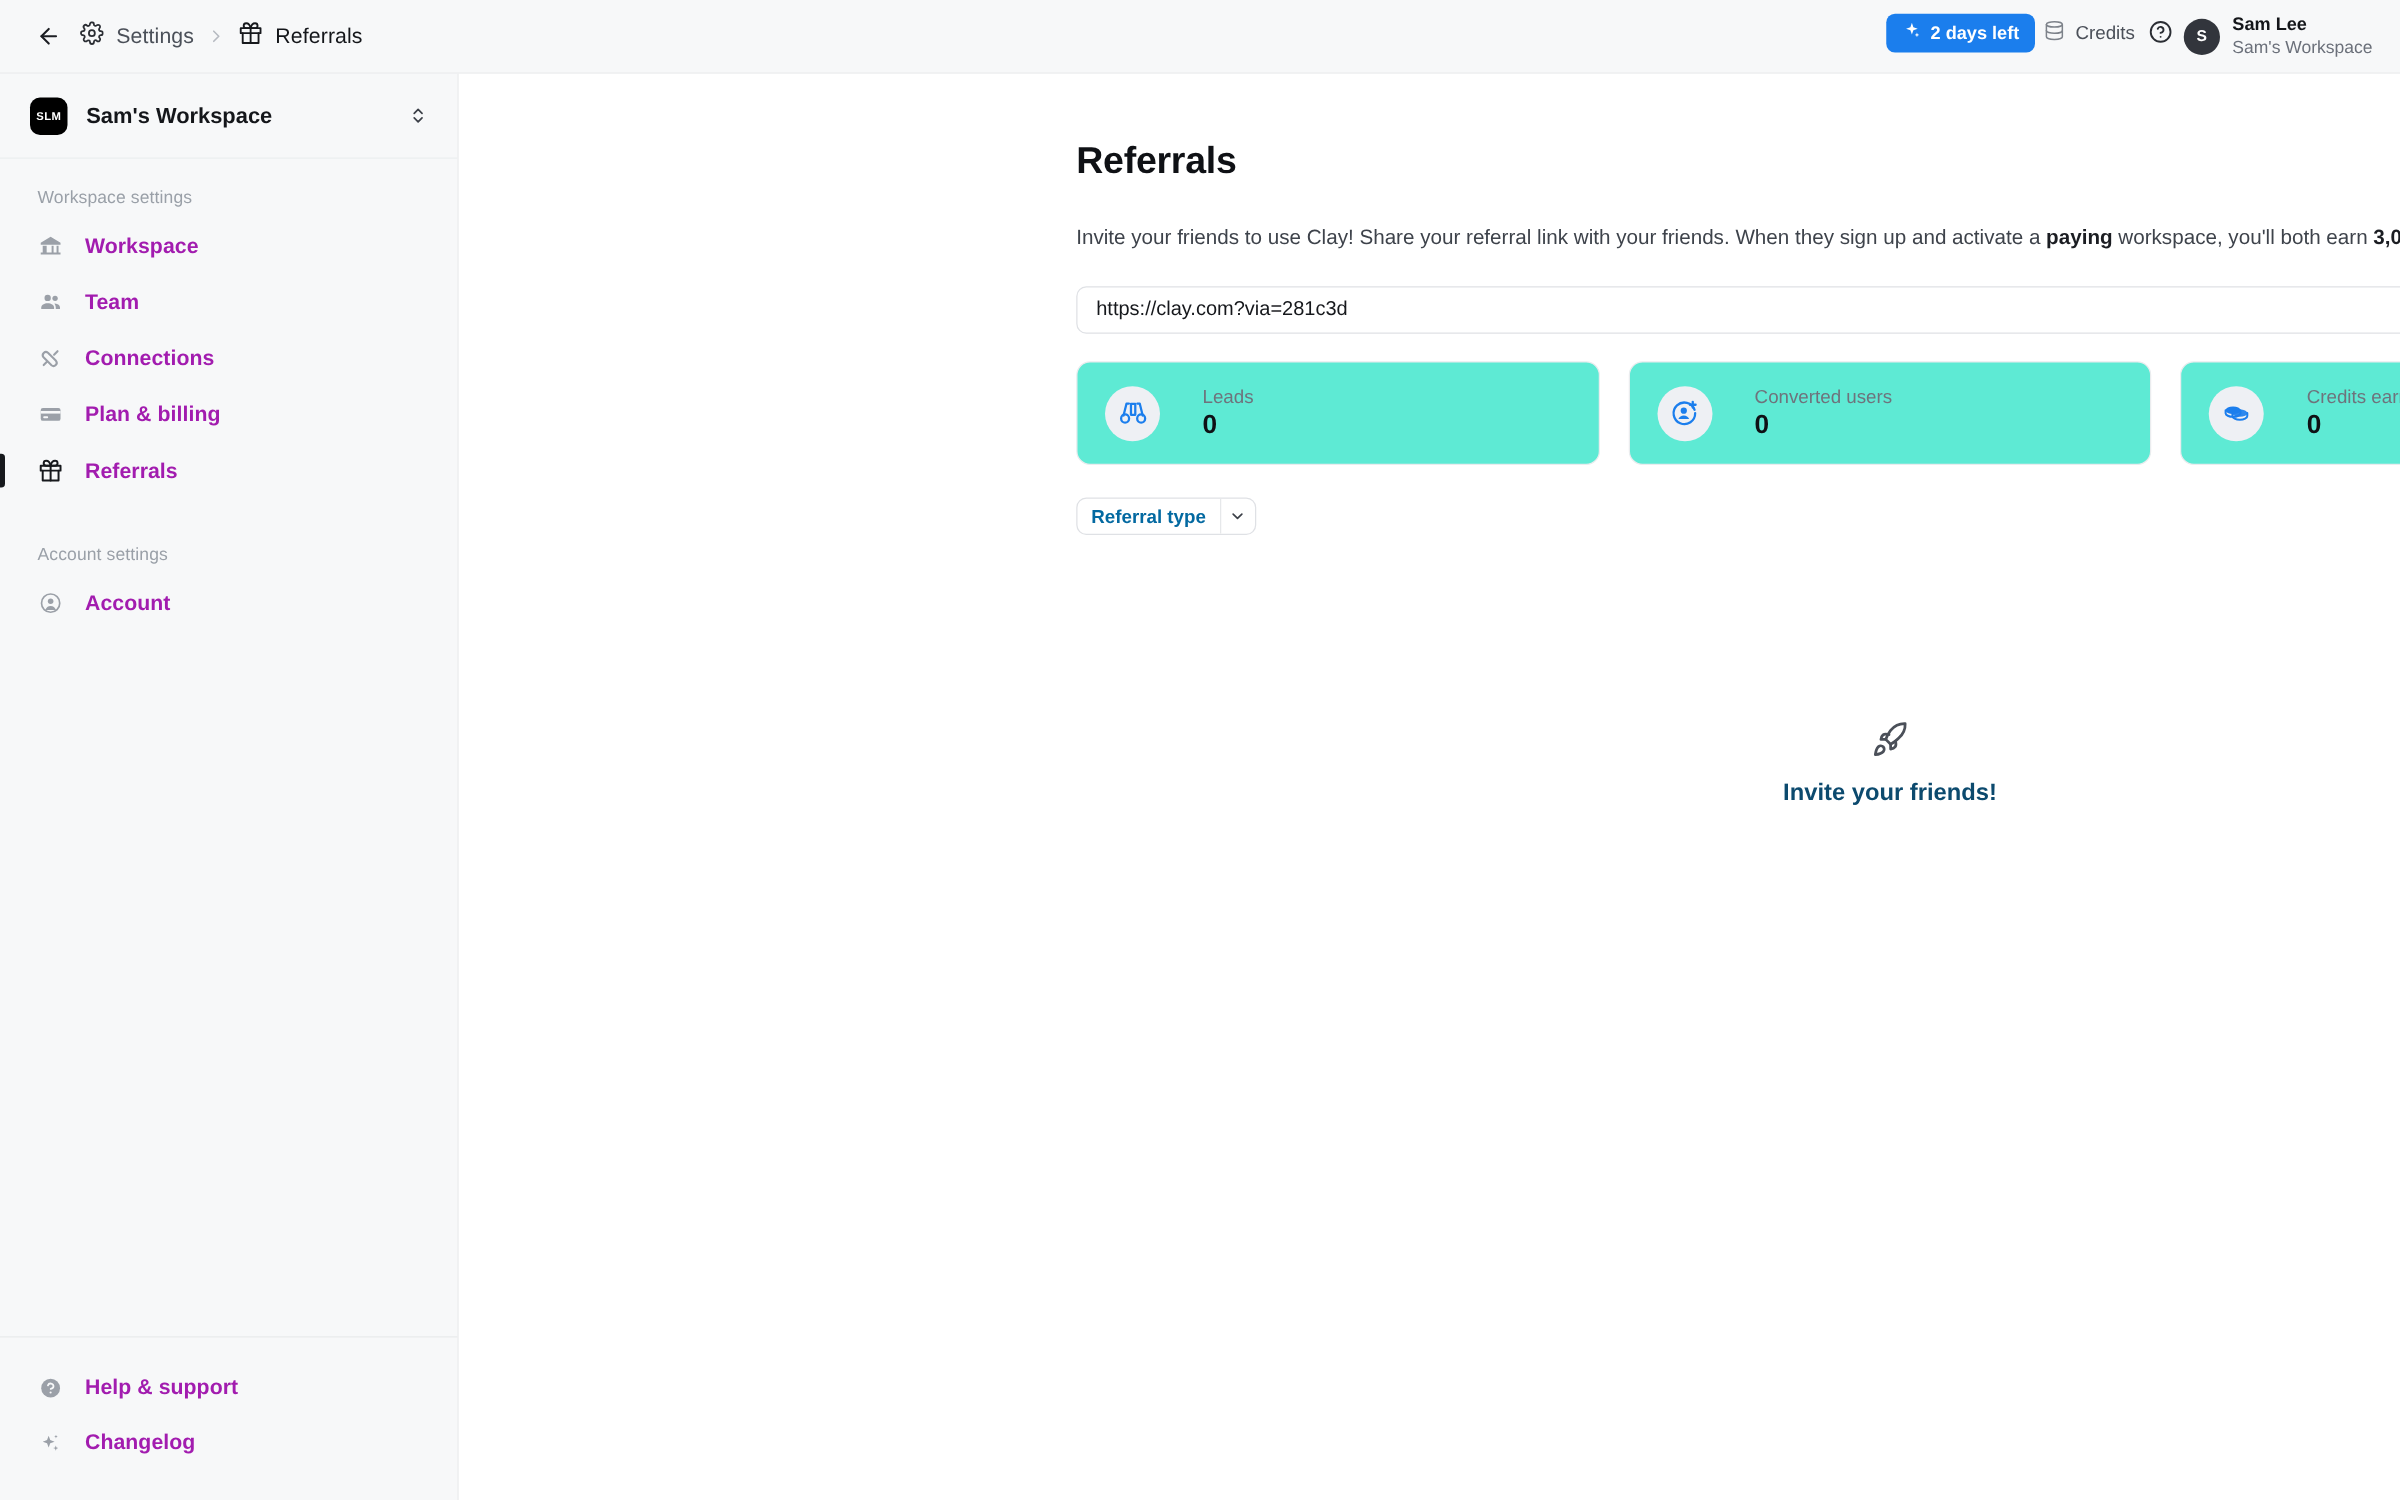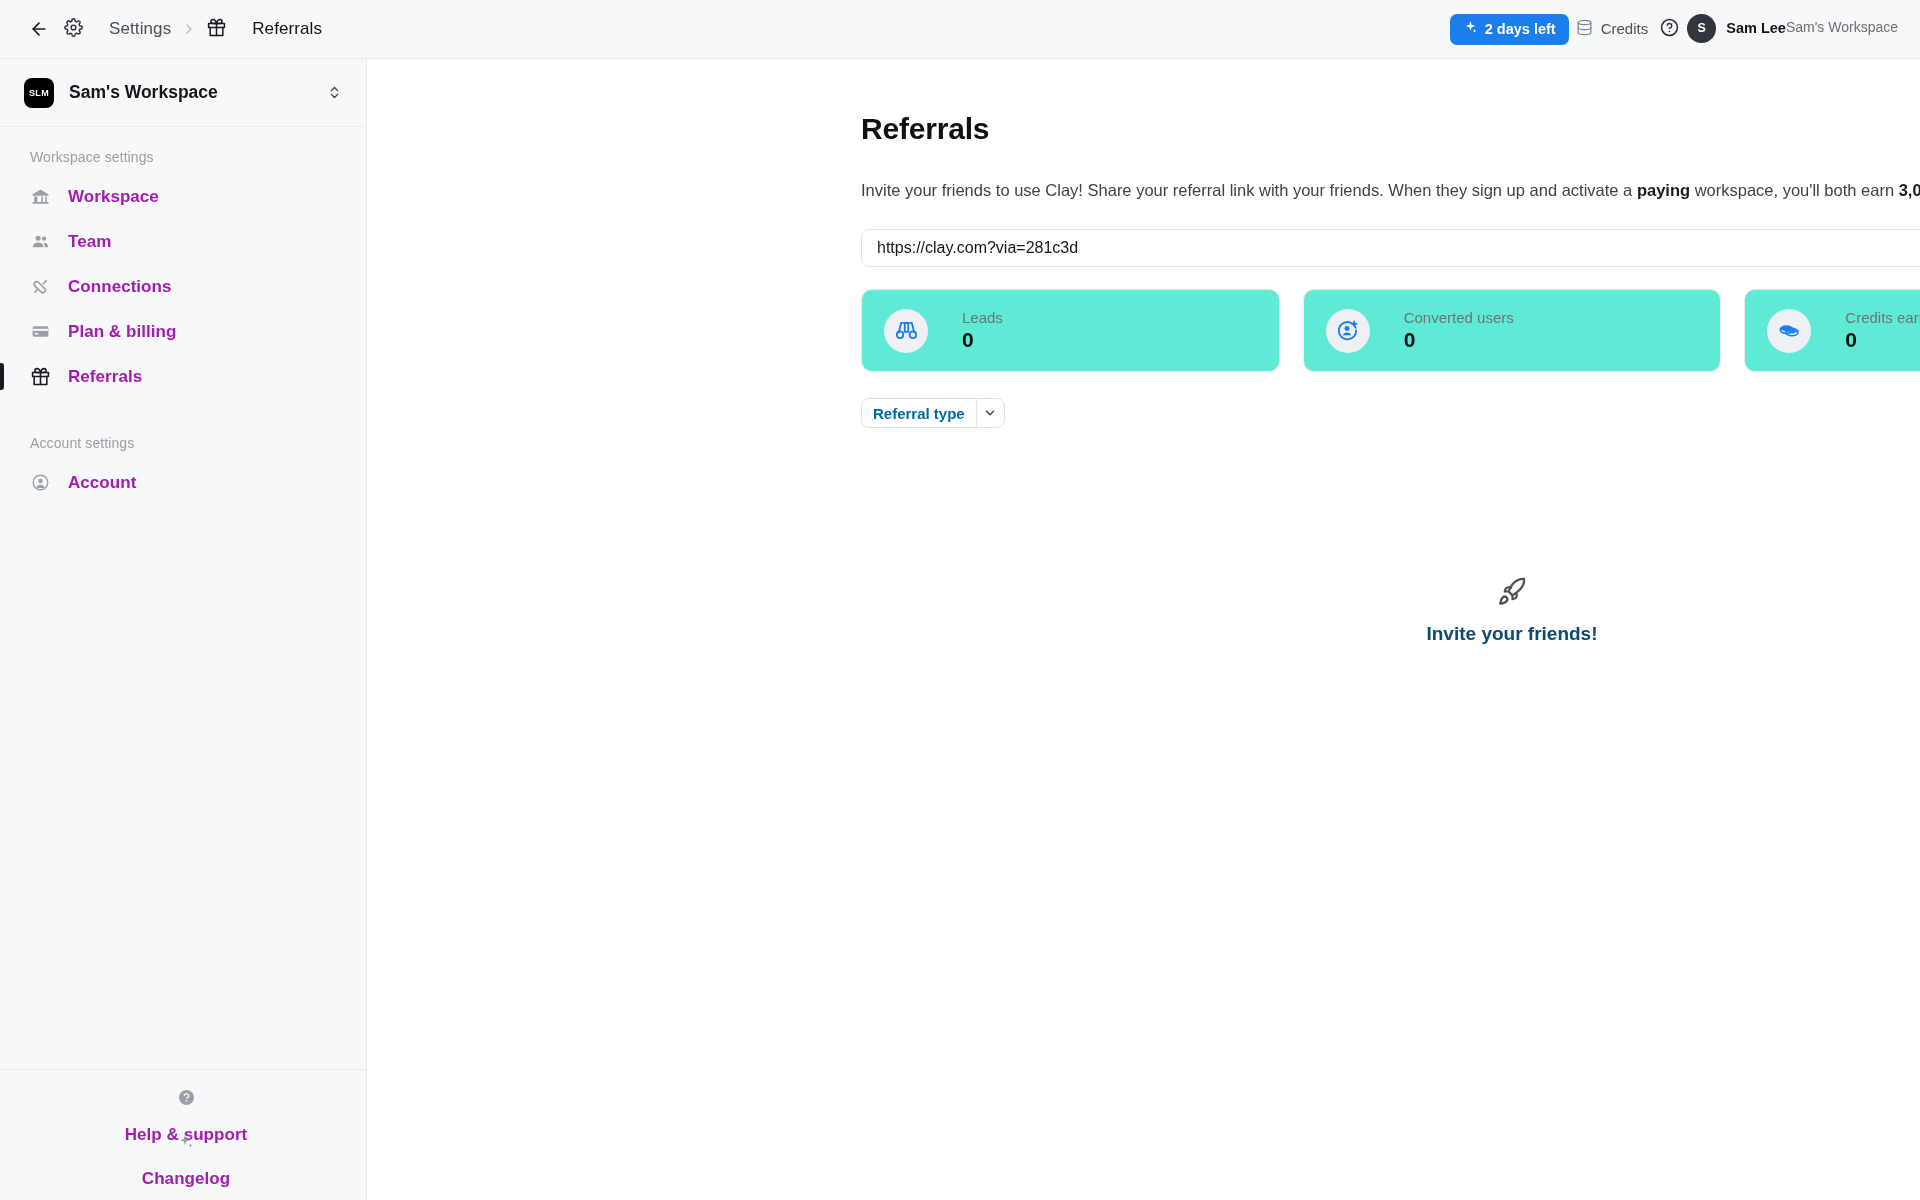--- a/index.html
+++ b/index.html
@@ -21,21 +21,21 @@
     padding: 0 22px 0 22px;
     position: relative;
   }
   .tb-left { display: flex; align-items: center; gap: 0; }
   .icon-btn {
     width: 34px; height: 34px; border-radius: 7px;
     display: flex; align-items: center; justify-content: center;
     color: #1d1f24;
   }
   .crumb {
-    display: flex; align-items: center; gap: 26px;
+    display: flex; align-items: center; gap: 10px;
     padding: 4px 8px; border-radius: 7px;
   }
   .crumb-label { font-size: 17px; color: #4b5059; letter-spacing: .1px; }
   .crumb-label.current { color: #14161a; }
   .crumb-sep { color: #b6bac1; display: flex; align-items: center; padding: 0 2px; }
 
   .tb-right {
     margin-left: auto; display: flex; align-items: flex-start; 
   }
   .pill-days {
@@ -49,21 +49,21 @@
     color: #4b5059; font-size: 15px; padding: 5px 7px; border-radius: 7px;
   }
   .help-btn { display:flex; align-items:center; justify-content:center; width:28px;height:28px; color:#2b2e34;}
   .user-chip { display: flex; align-items: center; gap: 10px; padding-left: 4px; }
   .avatar-top {
     width: 29px; height: 29px; border-radius: 50%;
     background: #32353c; color: #fff;
     display: flex; align-items: center; justify-content: center;
     font-size: 12.5px; font-weight: 700;
   }
-  .user-meta { display: flex; flex-direction: row; line-height: 1.25; }
+  .user-meta { display: flex; flex-direction: column; line-height: 1.25; }
   .user-name { font-size: 14.5px; font-weight: 700; color: #14161a; }
   .user-ws { font-size: 14px; color: #6b707a; }
 
   
   .body { display: flex; flex: 1 1 auto; min-height: 0; }
 
   
   .sidebar {
     width: 367px; flex: 0 0 367px;
     background: #f7f8f9;
@@ -98,21 +98,21 @@
   .nav-item .nv-icon { width: 20px; height: 20px; display: flex; align-items: center; justify-content: center; color: #9ba0a8; }
   .nav-item .nv-label { font-size: 17px; color: #a21caf; font-weight: 700; letter-spacing: .05px; }
   .nav-item.active .nv-icon { color: #17191d; }
   .nav-item.active::before {
     content: ""; position: absolute; left: 0; top: 9px;
     width: 4px; height: 27px; border-radius: 0 3px 3px 0; background: #17191d;
   }
   .nav-gap { height: 36px; }
   .sb-spacer { flex: 1 1 auto; }
   .sb-footer { border-top: 1px solid #e9eaec; padding: 18px 0 24px 0; }
-  .sb-footer .nav-item { height: 44px; flex-direction: column; }
+  .sb-footer .nav-item { height: 44px; }
   .sb-footer .nv-label { font-weight: 700; }
 
   
   .main { flex: 1 1 auto; background: #fff; overflow: hidden; position: relative; }
   .main-inner { padding: 53px 0 0 0; }
   .content { width: 1302px; margin-left: 494px; }
 
   .page-title { font-size: 30px; font-weight: 700; color: #0f1115; letter-spacing: -.2px; }
   .page-desc {
     margin-top: 31px; font-size: 16.5px; line-height: 1.58;

